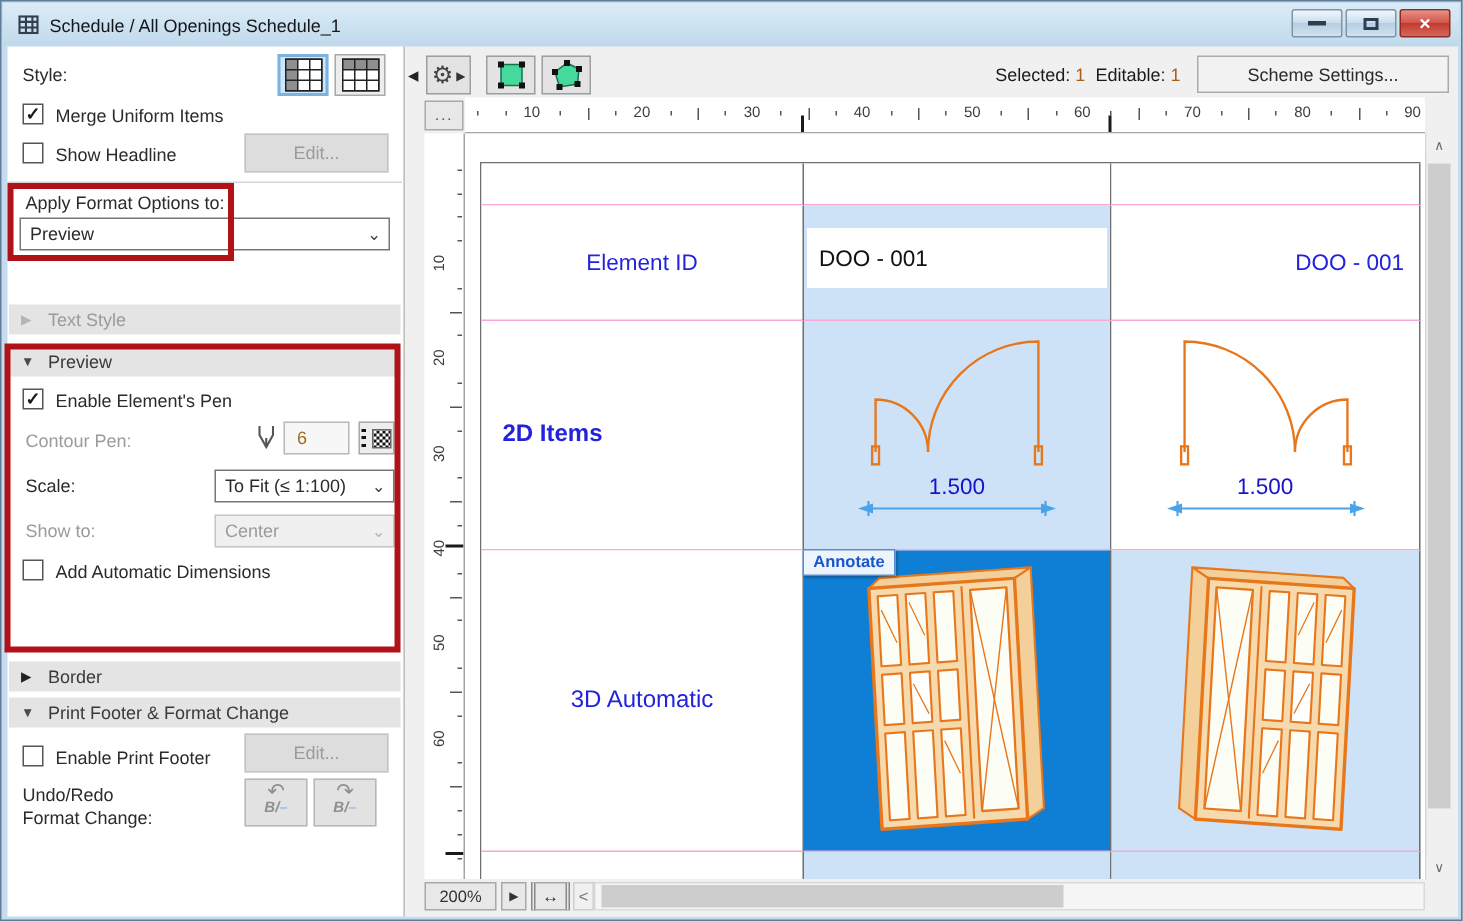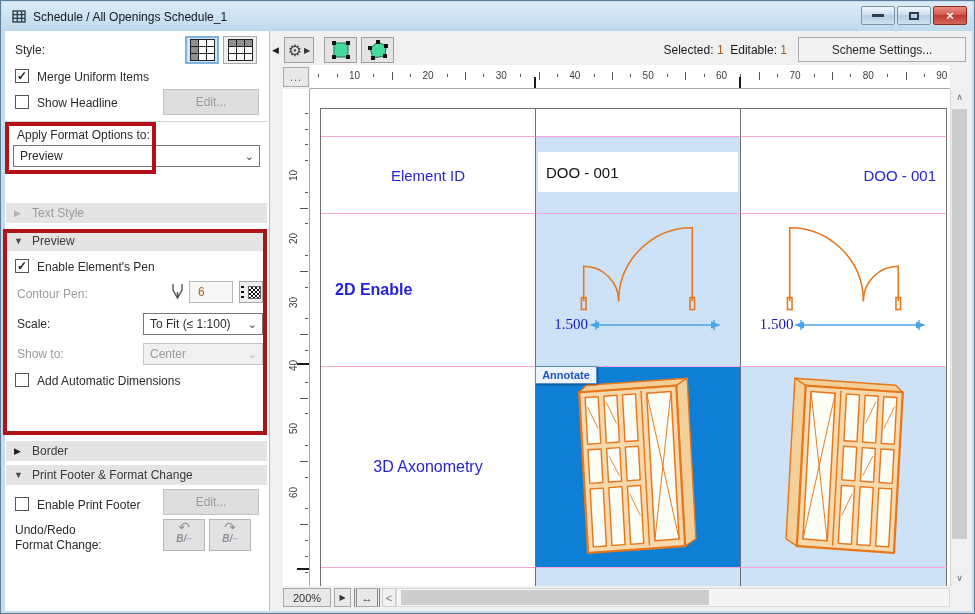--- a/index.html
+++ b/index.html
@@ -86,21 +86,21 @@
             overflow:hidden; }
   .ptable { position:absolute; left:10px; top:19px; width:627px; height:510px;
             border-top:1px solid #6f6f6f; border-left:1px solid #6f6f6f; }
   .cell { position:absolute; border-right:1px solid #6f6f6f; border-bottom:1px solid #f9a8d4;
           background:#fff; }
   .cell.bluesel { background:#cde2f6; }
   .cell.hardblue { background:#0f7fd6; }
   .ctext { color:#2323dd; font-size:15px; }
   .idbox { position:absolute; left:2px; right:2px; top:15px; height:40px; background:#fff;
            color:#111; font-size:15px; display:flex; align-items:center; padding-left:8px; }
-  .dimwrap { display:flex; flex-direction:row; align-items:center; margin-top:0px;font-family:Liberation Serif, serif; }
+  .dimwrap { display:flex; flex-direction:column; align-items:center; margin-top:0px; }
   .dimtext { color:#1515cc; font-size:15px; }
   .annotate { position:absolute; left:-1px; top:-1px; width:62px; height:18px; background:#eef4fc;
               border:1px solid #5b8bd0; color:#1a56c8; font-size:11px; font-weight:bold;
               display:flex; align-items:center; justify-content:center;
               box-shadow:1px 1px 2px rgba(0,0,0,.35); }
   .vscroll { position:absolute; left:680px; top:58px; width:17px; height:497px; background:#f0f0f0;
              border-left:1px solid #d5d5d5; }
   .varrow { position:absolute; left:0; width:17px; height:16px; background:#f0f0f0; color:#6a6a6a;
             font-size:9px; display:flex; align-items:center; justify-content:center; }
   .vthumb { position:absolute; left:1px; top:20px; width:15px; height:430px; background:#cdcdcd; }
@@ -389,21 +389,21 @@
             <span class="ctext">Element ID</span>
           </div>
           <div class="cell bluesel" style="left:215px; top:28px; width:205px; height:77px;">
             <span class="idbox">DOO - 001</span>
           </div>
           <div class="cell" style="left:420px; top:28px; width:206px; height:77px; display:flex; align-items:center; justify-content:flex-end; padding-right:10px;">
             <span class="ctext">DOO - 001</span>
           </div>
 
           <div class="cell" style="left:0; top:105px; width:215px; height:153px; display:flex; align-items:center; padding-left:14px;">
-            <span class="ctext" style="font-weight:bold; font-size:16px;">2D Enable</span>
+            <span class="ctext" style="font-weight:bold; font-size:16px;">2D Items</span>
           </div>
           <div class="cell bluesel" style="left:215px; top:105px; width:205px; height:153px; display:flex; flex-direction:column; align-items:center; padding-top:10px;">
             <span>
               <svg width="122" height="92" viewBox="0 0 130 100" fill="none" stroke="#e8761a" stroke-width="1.7">
                 <rect x="3.5" y="80" width="5" height="13"></rect>
                   <rect x="121.5" y="80" width="5" height="13"></rect>
                 <path d="M6,84 V46 A38,38 0 0 1 44,84"></path>
                 <path d="M124,84 V4 A80,80 0 0 0 44,84"></path>
               </svg>
             </span>
@@ -443,21 +443,21 @@
                   </g>
                   <g fill="#4aa3e8">
                     <path d="M1,6 L11,2.6 L11,9.4 Z"></path>
                     <path d="M133,6 L123,2.6 L123,9.4 Z"></path>
                   </g>
                 </svg>
             </span>
           </div>
 
           <div class="cell" style="left:0; top:258px; width:215px; height:201px; display:flex; align-items:center; justify-content:center;">
-            <span class="ctext" style="font-size:16px;">3D Axonometry</span>
+            <span class="ctext" style="font-size:16px;">3D Automatic</span>
           </div>
           <div class="cell hardblue" style="left:215px; top:258px; width:205px; height:201px; display:flex; align-items:center; justify-content:center;">
             <span class="annotate">Annotate</span>
             <span>
               <svg width="140" height="192" viewBox="0 0 150 200">
                 <g transform="matrix(1,-0.07,0.055,1,12,20)" stroke="#e8761a" stroke-linejoin="round">
                   <polygon points="0,0 8,-7 116,-7 104,0" fill="#f3cf9a" stroke-width="1.5"></polygon>
                   <polygon points="104,0 116,-7 116,165 104,172" fill="#f3cf9a" stroke-width="1.5"></polygon>
                   <rect x="0" y="0" width="104" height="172" fill="#f7d9ae" stroke-width="2.4"></rect>
                   <line x1="66" y1="3" x2="66" y2="169" stroke-width="1.5"></line>

